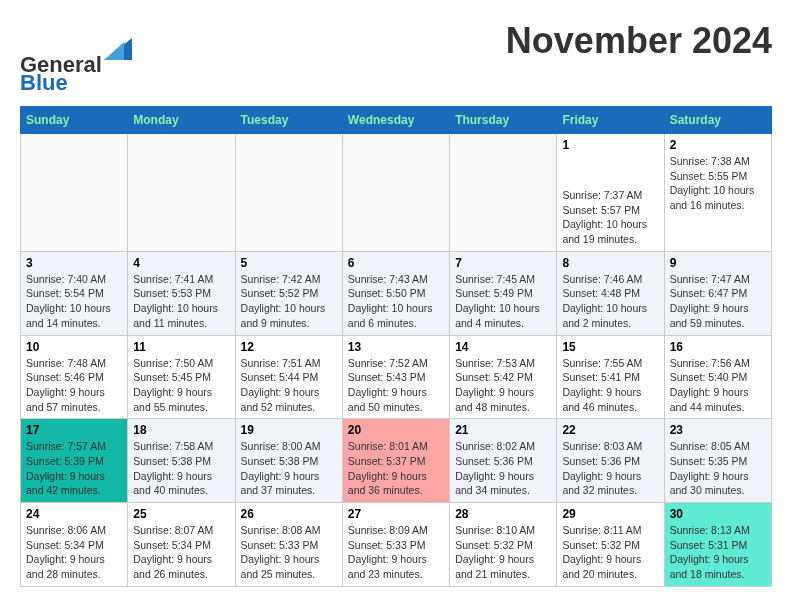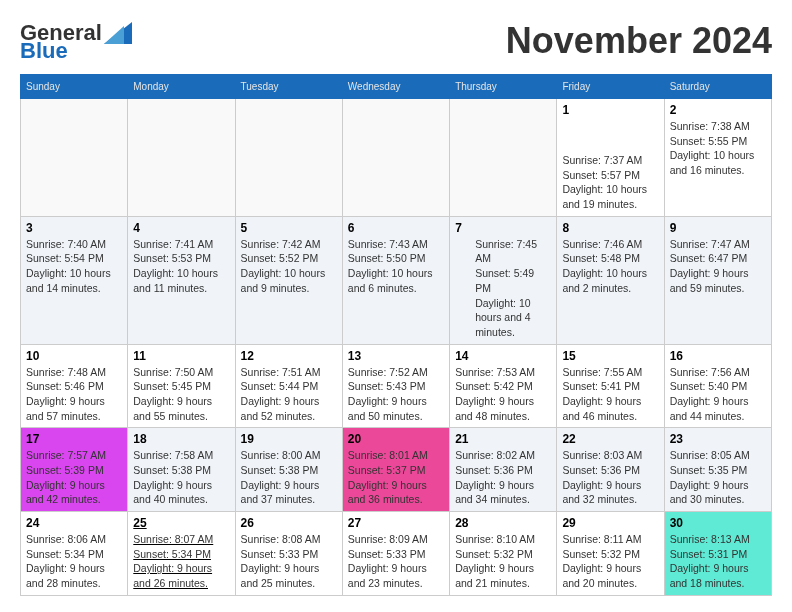--- a/index.html
+++ b/index.html
@@ -21,21 +21,21 @@
       flex-direction: column;
       align-items: flex-start;
     }
     .logo-text {
       display: flex;
       align-items: center;
       font-size: 22px;
       font-weight: bold;
       color: #333;
     }
-    .logo-general { color: #333; }
+    .logo-general { color: #333; margin-top: 32px; }
     .logo-blue { color: #1a6bba; }
     .logo-icon {
       width: 28px;
       height: 22px;
       margin-left: 2px;
     }
     .title-block {
       text-align: right;
     }
     .month-title {
@@ -47,25 +47,25 @@
       font-size: 16px;
       color: #555;
     }
     .calendar {
       width: 100%;
       border-collapse: collapse;
       font-size: 11px;
     }
     .calendar th {
       background: #1a6bba;
-      color: #e5e5e5;
+      color: #86efac;
       text-align: left;
       padding: 6px 5px;
-      font-size: 10px;
-      font-weight: normal;
+      font-size: 12px;
+      font-weight: bold;
       border: 1px solid #1a6bba;
     }
     .calendar td {
       border: 1px solid #ccc;
       vertical-align: top;
       padding: 4px 5px;
       width: 107px;
       min-height: 80px;
       background: #fff;
     }
@@ -162,28 +162,28 @@
 Daylight: 10 hours and 9 minutes.</div>
         </td>
         <td style="background: rgb(240, 244, 249);">
           <span class="day-num">6</span>
           <div class="day-info" style="white-space: pre-line;">Sunrise: 7:43 AM
 Sunset: 5:50 PM
 Daylight: 10 hours and 6 minutes.</div>
         </td>
         <td style="background: rgb(240, 244, 249);">
           <span class="day-num">7</span>
-          <div class="day-info" style="white-space: pre-line; margin-left: 20px;">Sunrise: 7:45 AM
+          <div class="day-info" style="white-space: pre-line;">Sunrise: 7:45 AM
 Sunset: 5:49 PM
 Daylight: 10 hours and 4 minutes.</div>
         </td>
         <td style="background: rgb(240, 244, 249);">
           <span class="day-num">8</span>
           <div class="day-info" style="white-space: pre-line;">Sunrise: 7:46 AM
-Sunset: 5:48 PM
+Sunset: 4:48 PM
 Daylight: 10 hours and 2 minutes.</div>
         </td>
         <td style="background: rgb(240, 244, 249);">
           <span class="day-num">9</span>
           <div class="day-info" style="white-space: pre-line;">Sunrise: 7:47 AM
 Sunset: 6:47 PM
 Daylight: 9 hours and 59 minutes.</div>
         </td>
       </tr>
       <tr>
@@ -224,39 +224,39 @@
 Daylight: 9 hours and 46 minutes.</div>
         </td>
         <td style="background: rgb(255, 255, 255);">
           <span class="day-num">16</span>
           <div class="day-info" style="white-space: pre-line;">Sunrise: 7:56 AM
 Sunset: 5:40 PM
 Daylight: 9 hours and 44 minutes.</div>
         </td>
       </tr>
       <tr>
-        <td style="background: #d946ef;">
+        <td style="background: #14b8a6;">
           <span class="day-num">17</span>
           <div class="day-info" style="white-space: pre-line;">Sunrise: 7:57 AM
 Sunset: 5:39 PM
 Daylight: 9 hours and 42 minutes.</div>
         </td>
         <td style="background: rgb(240, 244, 249);">
           <span class="day-num">18</span>
           <div class="day-info" style="white-space: pre-line;">Sunrise: 7:58 AM
 Sunset: 5:38 PM
 Daylight: 9 hours and 40 minutes.</div>
         </td>
         <td style="background: rgb(240, 244, 249);">
           <span class="day-num">19</span>
           <div class="day-info" style="white-space: pre-line;">Sunrise: 8:00 AM
 Sunset: 5:38 PM
 Daylight: 9 hours and 37 minutes.</div>
         </td>
-        <td style="background: #ec4899;">
+        <td style="background: #fca5a5;">
           <span class="day-num">20</span>
           <div class="day-info" style="white-space: pre-line;">Sunrise: 8:01 AM
 Sunset: 5:37 PM
 Daylight: 9 hours and 36 minutes.</div>
         </td>
         <td style="background: rgb(240, 244, 249);">
           <span class="day-num">21</span>
           <div class="day-info" style="white-space: pre-line;">Sunrise: 8:02 AM
 Sunset: 5:36 PM
 Daylight: 9 hours and 34 minutes.</div>
@@ -274,21 +274,21 @@
 Daylight: 9 hours and 30 minutes.</div>
         </td>
       </tr>
       <tr>
         <td style="background: rgb(255, 255, 255);">
           <span class="day-num">24</span>
           <div class="day-info" style="white-space: pre-line;">Sunrise: 8:06 AM
 Sunset: 5:34 PM
 Daylight: 9 hours and 28 minutes.</div>
         </td>
-        <td style="background: rgb(255, 255, 255); text-decoration: underline;">
+        <td style="background: rgb(255, 255, 255);">
           <span class="day-num">25</span>
           <div class="day-info" style="white-space: pre-line;">Sunrise: 8:07 AM
 Sunset: 5:34 PM
 Daylight: 9 hours and 26 minutes.</div>
         </td>
         <td style="background: rgb(255, 255, 255);">
           <span class="day-num">26</span>
           <div class="day-info" style="white-space: pre-line;">Sunrise: 8:08 AM
 Sunset: 5:33 PM
 Daylight: 9 hours and 25 minutes.</div>

